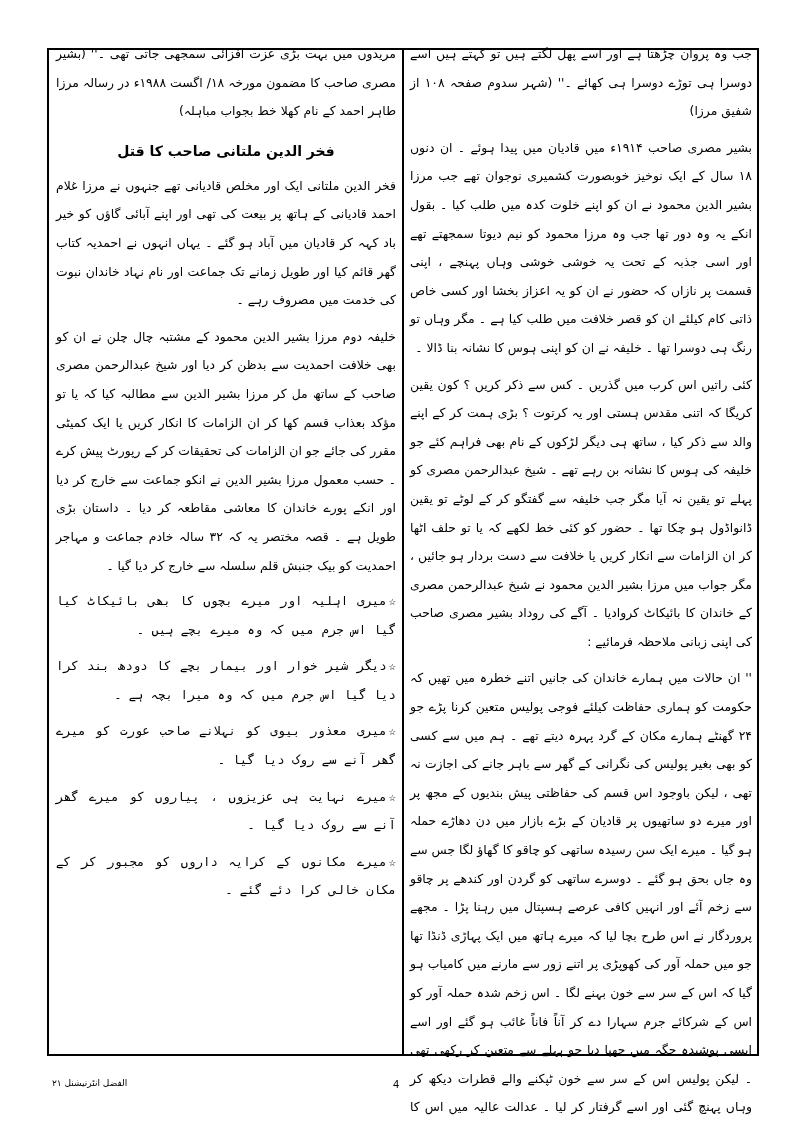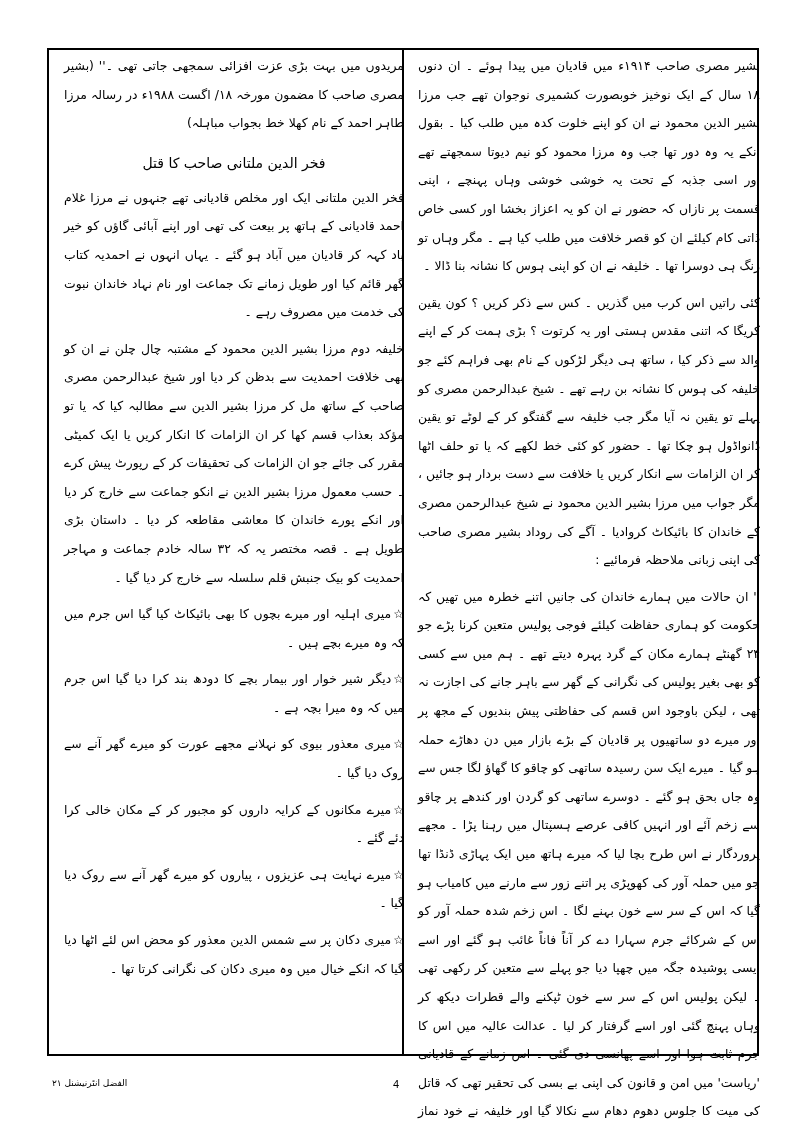--- a/index.html
+++ b/index.html
@@ -25,52 +25,52 @@
     .column-divider {
       position: absolute;
       left: 402px;
       top: 48px;
       width: 2px;
       height: 1008px;
       background: #000000;
     }
     .column {
       position: absolute;
-      top: 52px;
+      top: 40px;
       direction: rtl;
       text-align: justify;
       font-size: 12.4px;
       line-height: 28.6px;
-      margin-left: 8px;
     }
     .column-right {
       left: 410px;
       width: 342px;
     }
     .column-left {
       left: 56px;
       width: 340px;
     }
     .para {
       margin-bottom: 8px;
       text-align-last: right;
     }
     .para.tight { margin-bottom: 0; }
     .section-heading {
       text-align: left;
       text-align-last: center;
-      font-weight: normal;
+      font-weight: bold;
       font-size: 14px;
       line-height: 30px;
       margin: 10px 0 6px 0;
     }
     .bullet-item {
       display: block;
       margin-bottom: 8px;
       text-align-last: right;
+      font-family: Liberation Mono, monospace;
     }
     .bullet-star {
       display: inline-block;
       font-size: 12px;
       margin-left: 2px;
     }
     .footer {
       position: absolute;
       top: 1078px;
       left: 0;
@@ -95,20 +95,21 @@
       font-size: 9px;
     }
   </style>
 </head>
 <body>
 
 <div class="page-frame"></div>
 <div class="column-divider"></div>
 
 <div class="column column-right">
+  <p class="para">جب وہ پروان چڑھتا ہے اور اسے پھل لگتے ہیں تو کہتے ہیں اسے دوسرا ہی توڑے دوسرا ہی کھائے ۔'' (شہر سدوم صفحہ ۱۰۸ از شفیق مرزا)</p>
   <p class="para">بشیر مصری صاحب ۱۹۱۴ء میں قادیان میں پیدا ہوئے ۔ ان دنوں ۱۸ سال کے ایک نوخیز خوبصورت کشمیری نوجوان تھے جب مرزا بشیر الدین محمود نے ان کو اپنے خلوت کدہ میں طلب کیا ۔ بقول انکے یہ وہ دور تھا جب وہ مرزا محمود کو نیم دیوتا سمجھتے تھے اور اسی جذبہ کے تحت یہ خوشی خوشی وہاں پہنچے ، اپنی قسمت پر نازاں کہ حضور نے ان کو یہ اعزاز بخشا اور کسی خاص ذاتی کام کیلئے ان کو قصر خلافت میں طلب کیا ہے ۔ مگر وہاں تو رنگ ہی دوسرا تھا ۔ خلیفہ نے ان کو اپنی ہوس کا نشانہ بنا ڈالا ۔</p>
   <p class="para">کئی راتیں اس کرب میں گذریں ۔ کس سے ذکر کریں ؟ کون یقین کریگا کہ اتنی مقدس ہستی اور یہ کرتوت ؟ بڑی ہمت کر کے اپنے والد سے ذکر کیا ، ساتھ ہی دیگر لڑکوں کے نام بھی فراہم کئے جو خلیفہ کی ہوس کا نشانہ بن رہے تھے ۔ شیخ عبدالرحمن مصری کو پہلے تو یقین نہ آیا مگر جب خلیفہ سے گفتگو کر کے لوٹے تو یقین ڈانواڈول ہو چکا تھا ۔ حضور کو کئی خط لکھے کہ یا تو حلف اٹھا کر ان الزامات سے انکار کریں یا خلافت سے دست بردار ہو جائیں ، مگر جواب میں مرزا بشیر الدین محمود نے شیخ عبدالرحمن مصری کے خاندان کا بائیکاٹ کروادیا ۔ آگے کی روداد بشیر مصری صاحب کی اپنی زبانی ملاحظہ فرمائیے :</p>
   <p class="para tight">'' ان حالات میں ہمارے خاندان کی جانیں اتنے خطرہ میں تھیں کہ حکومت کو ہماری حفاظت کیلئے فوجی پولیس متعین کرنا پڑے جو ۲۴ گھنٹے ہمارے مکان کے گرد پہرہ دیتے تھے ۔ ہم میں سے کسی کو بھی بغیر پولیس کی نگرانی کے گھر سے باہر جانے کی اجازت نہ تھی ، لیکن باوجود اس قسم کی حفاظتی پیش بندیوں کے مجھ پر اور میرے دو ساتھیوں پر قادیان کے بڑے بازار میں دن دھاڑے حملہ ہو گیا ۔ میرے ایک سن رسیدہ ساتھی کو چاقو کا گھاؤ لگا جس سے وہ جاں بحق ہو گئے ۔ دوسرے ساتھی کو گردن اور کندھے پر چاقو سے زخم آئے اور انہیں کافی عرصے ہسپتال میں رہنا پڑا ۔ مجھے پروردگار نے اس طرح بچا لیا کہ میرے ہاتھ میں ایک پہاڑی ڈنڈا تھا جو میں حملہ آور کی کھوپڑی پر اتنے زور سے مارنے میں کامیاب ہو گیا کہ اس کے سر سے خون بہنے لگا ۔ اس زخم شدہ حملہ آور کو اس کے شرکائے جرم سہارا دے کر آناً فاناً غائب ہو گئے اور اسے ایسی پوشیدہ جگہ میں چھپا دیا جو پہلے سے متعین کر رکھی تھی ۔ لیکن پولیس اس کے سر سے خون ٹپکنے والے قطرات دیکھ کر وہاں پہنچ گئی اور اسے گرفتار کر لیا ۔ عدالت عالیہ میں اس کا جرم ثابت ہوا اور اسے پھانسی دی گئی ۔ اس زمانے کے قادیانی 'ریاست' میں امن و قانون کی اپنی بے بسی کی تحقیر تھی کہ قاتل کی میت کا جلوس دھوم دھام سے نکالا گیا اور خلیفہ نے خود نماز جنازہ پڑھائی جو قادیانی</p>
 </div>
 
 <div class="column column-left">
   <p class="para">مریدوں میں بہت بڑی عزت افزائی سمجھی جاتی تھی ۔'' (بشیر مصری صاحب کا مضمون مورخہ ۱۸/ اگست ۱۹۸۸ء در رسالہ مرزا طاہر احمد کے نام کھلا خط بجواب مباہلہ)</p>
 
   <h2 class="section-heading">فخر الدین ملتانی صاحب کا قتل</h2>
 
@@ -116,30 +117,27 @@
   <p class="para">خلیفہ دوم مرزا بشیر الدین محمود کے مشتبہ چال چلن نے ان کو بھی خلافت احمدیت سے بدظن کر دیا اور شیخ عبدالرحمن مصری صاحب کے ساتھ مل کر مرزا بشیر الدین سے مطالبہ کیا کہ یا تو مؤکد بعذاب قسم کھا کر ان الزامات کا انکار کریں یا ایک کمیٹی مقرر کی جائے جو ان الزامات کی تحقیقات کر کے رپورٹ پیش کرے ۔ حسب معمول مرزا بشیر الدین نے انکو جماعت سے خارج کر دیا اور انکے پورے خاندان کا معاشی مقاطعہ کر دیا ۔ داستان بڑی طویل ہے ۔ قصہ مختصر یہ کہ ۳۲ سالہ خادم جماعت و مہاجر احمدیت کو بیک جنبش قلم سلسلہ سے خارج کر دیا گیا ۔</p>
 
   <div>
     <div class="bullet-item">
       <span class="bullet-star">☆</span><span>میری اہلیہ اور میرے بچوں کا بھی بائیکاٹ کیا گیا اس جرم میں کہ وہ میرے بچے ہیں ۔</span>
     </div>
     <div class="bullet-item">
       <span class="bullet-star">☆</span><span>دیگر شیر خوار اور بیمار بچے کا دودھ بند کرا دیا گیا اس جرم میں کہ وہ میرا بچہ ہے ۔</span>
     </div>
     <div class="bullet-item">
-      <span class="bullet-star">☆</span><span>میری معذور بیوی کو نہلانے مجھے عورت کو میرے گھر آنے سے روک دیا گیا ۔</span>
-    </div>
-    <div class="bullet-item">
-      <span class="bullet-star">☆</span><span>میرے مکانوں کے کرایہ داروں کو مجبور کر کے مکان خالی کرا دئے گئے ۔</span>
+      <span class="bullet-star">☆</span><span>میری معذور بیوی کو نہلانے صاحب عورت کو میرے گھر آنے سے روک دیا گیا ۔</span>
     </div>
     <div class="bullet-item">
       <span class="bullet-star">☆</span><span>میرے نہایت ہی عزیزوں ، پیاروں کو میرے گھر آنے سے روک دیا گیا ۔</span>
     </div>
     <div class="bullet-item">
-      <span class="bullet-star">☆</span><span>میری دکان پر سے شمس الدین معذور کو محض اس لئے اٹھا دیا گیا کہ انکے خیال میں وہ میری دکان کی نگرانی کرتا تھا ۔</span>
+      <span class="bullet-star">☆</span><span>میرے مکانوں کے کرایہ داروں کو مجبور کر کے مکان خالی کرا دئے گئے ۔</span>
     </div>
   </div>
 </div>
 
 <div class="footer">
   <span class="footer-publication">الفضل انٹرنیشنل ۲۱</span>
   <span class="footer-page-number">4</span>
 </div>
 
 </body></html>

